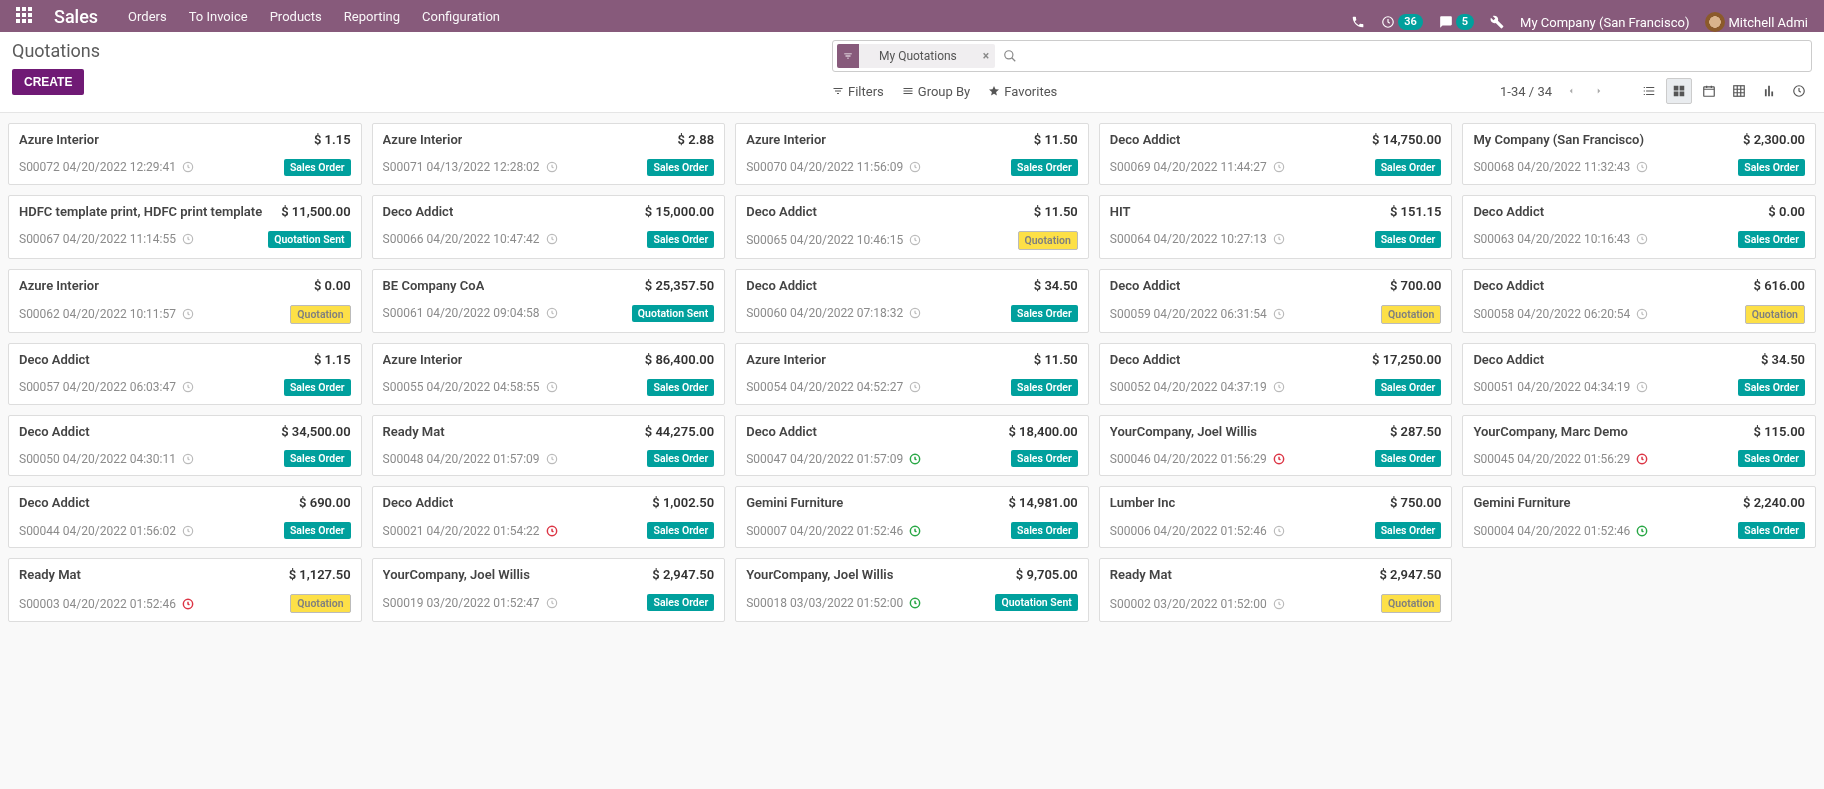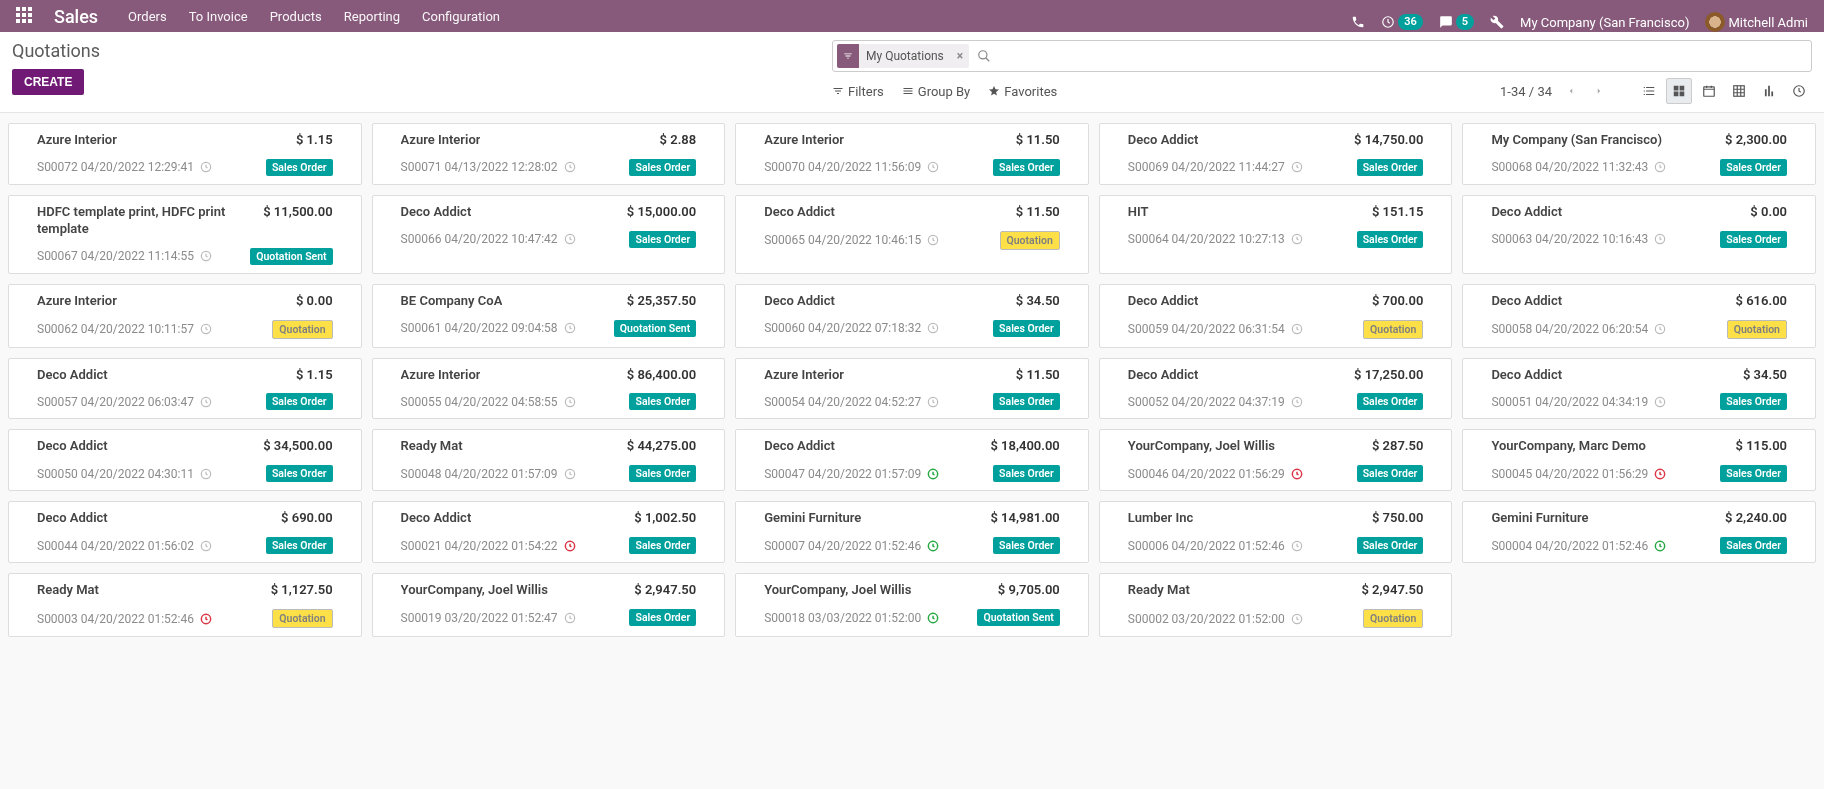--- a/index.html
+++ b/index.html
@@ -15,34 +15,34 @@
 .badge-count{ background:#00a09d; border-radius:10px; padding:0 6px; font-size:11px; font-weight:600; line-height:16px;}
 .avatar{ width:20px; height:20px; border-radius:50%; background:radial-gradient(circle, #d9b38c 40%, #8b5a2b 41%); display:inline-block;}
 .control-bar{ background:#fff; padding:8px 12px 0 12px; border-bottom:1px solid #e5e5e5; display:flex; flex-wrap:wrap; align-items:flex-start; row-gap:6px;}
 .control-bar .left-col{ display:flex; flex-direction:column; gap:8px; flex:0 0 auto; padding-bottom:8px;}
 .breadcrumb{ font-size:18px; color:#5b5b5b;}
 .btn-create{ background:#701a75; color:#fff; border:none; padding:6px 12px; font-size:12px; font-weight:600; cursor:pointer; border-radius:2px; align-self:flex-start; text-transform:uppercase;}
 .control-bar .right-col{ margin-left:auto; display:flex; flex-direction:column; align-items:stretch; gap:6px; flex:1 1 auto; max-width:980px; padding-bottom:8px;}
 .search-wrap{ display:flex; align-items:center; border:1px solid #ccc; border-radius:3px; height:32px; padding:2px 4px; gap:4px; background:#fff;}
 .facet{ display:flex; align-items:center; background:#f0eef0; border-radius:2px; overflow:hidden; height:24px; font-size:12px;}
 .facet .facet-icon{ background:#875a7b; color:#fff; width:22px; height:100%; display:flex; align-items:center; justify-content:center;}
-.facet .facet-label{ padding:0 7px; color:#555;}
+.facet .facet-label{ padding:0 20px; color:#555;}
 .facet .facet-remove{ padding:0 6px; cursor:pointer; color:#888; font-weight:bold;}
 .search-wrap input{ border:none; outline:none; flex:1; font-size:13px; padding:4px;}
 .search-wrap .search-icon{ color:#888; padding:0 4px;}
 .toolbar-row{ display:flex; align-items:center; gap:18px; font-size:13px; color:#555;}
 .toolbar-row .tb-item{ cursor:pointer; display:flex; align-items:center; gap:4px;}
 .toolbar-row .spacer{ flex:1;}
 .pager{ display:flex; align-items:center; gap:10px; color:#555;}
 .pager .arrow{ cursor:pointer; color:#aaa; padding:4px;}
 .view-switch{ display:flex; gap:4px; margin-left:10px;}
 .view-switch .vs{ width:26px; height:26px; display:flex; align-items:center; justify-content:center; cursor:pointer; color:#555; border:1px solid transparent; border-radius:2px;}
 .view-switch .vs.active{ background:#e9ecef; border-color:#ccc;}
 .kanban{ padding:10px 8px; display:grid; grid-template-columns: repeat(5, 1fr); gap:10px;}
-.card{ background:#fff; border:1px solid #ddd; border-radius:2px; padding:8px 28px; display:flex; flex-direction:column; gap:10px; cursor:pointer;}
+.card{ background:#fff; border:1px solid #ddd; border-radius:2px; padding:8px 10px; display:flex; flex-direction:column; gap:10px; cursor:pointer;}
 .card .row1{ display:flex; justify-content:space-between; align-items:flex-start; gap:8px;}
 .card .cust{ font-weight:600; color:#444; font-size:13px; line-height:1.3; overflow:hidden; text-overflow:ellipsis;}
 .card .amt{ font-weight:600; color:#333; white-space:nowrap; font-size:13px;}
 .card .row2{ display:flex; justify-content:space-between; align-items:center; gap:6px;}
 .card .ref{ color:#8b8b8b; font-size:12px; display:flex; align-items:center; gap:5px;}
 .status-pill{ font-size:10.5px; font-weight:600; padding:2px 6px; border-radius:2px; white-space:nowrap;}
 .status-pill.sales-order{ background:#00a09d; color:#fff;}
 .status-pill.quotation-sent{ background:#00a09d; color:#fff;}
 .status-pill.quotation{ background:#fde047; color:#7f7f7f; border:1px solid #bbb;}
 .activity-icon{ display:inline-flex; width:14px; height:14px; }

